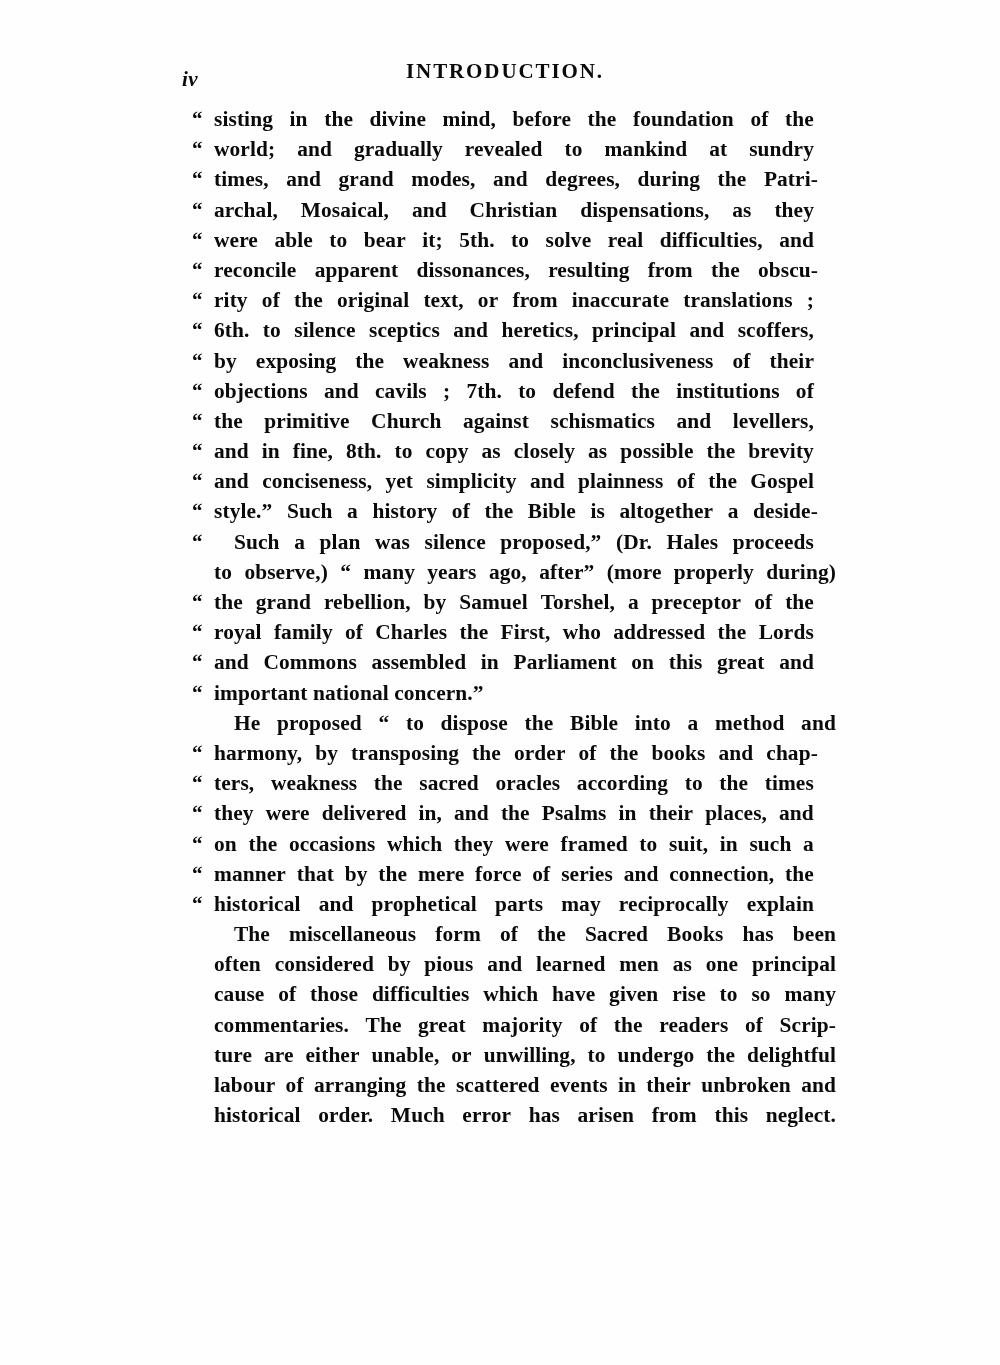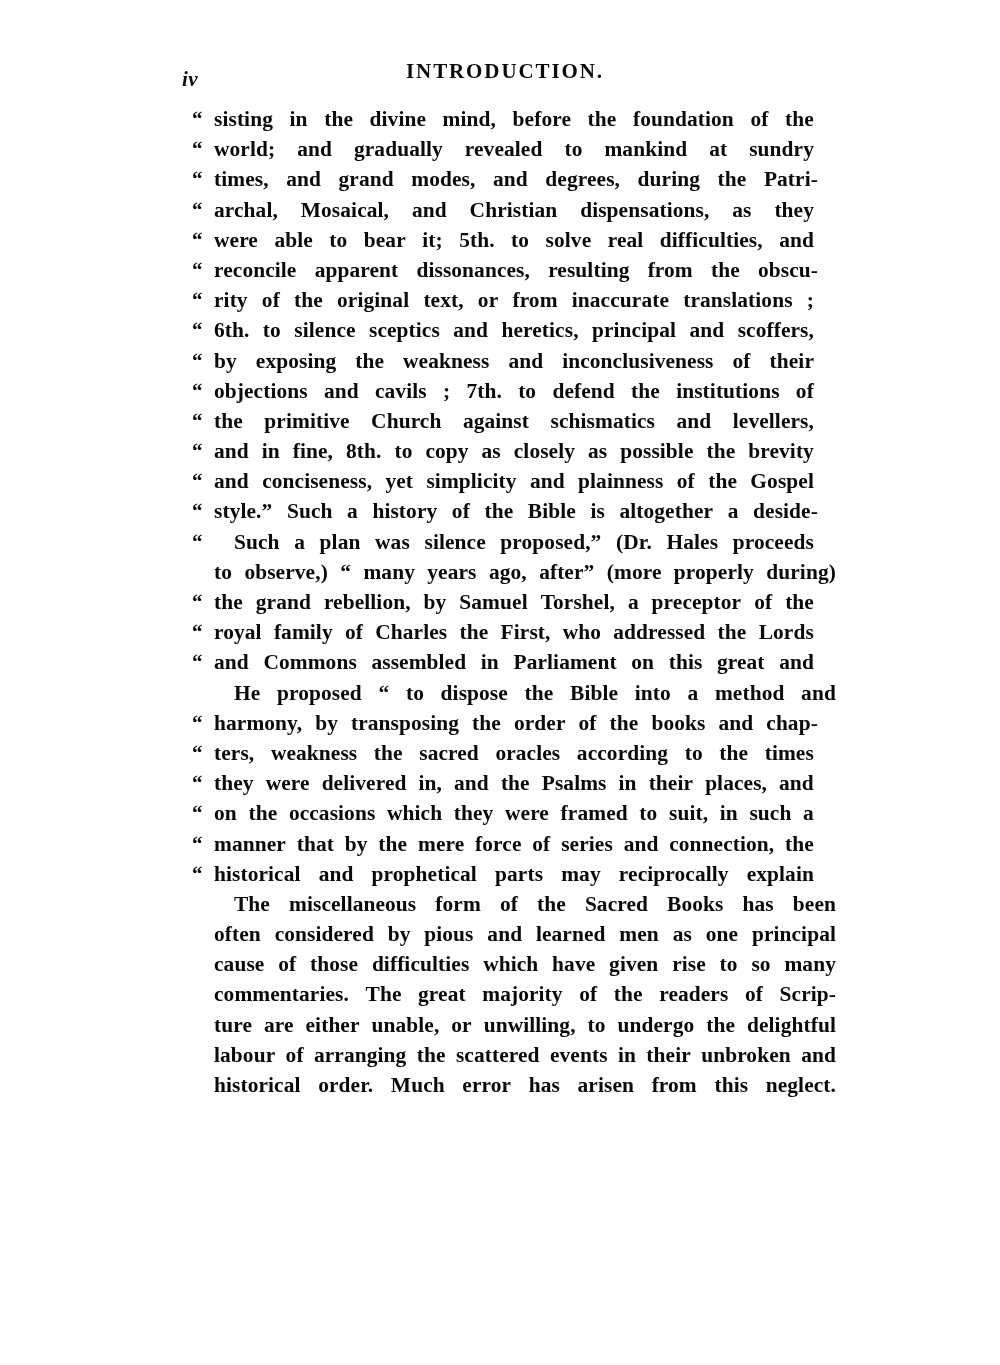--- a/index.html
+++ b/index.html
@@ -341,20 +341,21 @@
           <span>and</span>
           <span>Commons</span>
           <span>assembled</span>
           <span>in</span>
           <span>Parliament</span>
           <span>on</span>
           <span>this</span>
           <span>great</span>
           <span>and</span>
         </span></div>
+      <div class="line"><span class="qmark">“</span><span class="run">important national concern.”</span></div>
       <div class="line justify indent noq"><span class="qmark empty">“</span><span class="run">
           <span>He</span>
           <span>proposed</span>
           <span>“</span>
           <span>to</span>
           <span>dispose</span>
           <span>the</span>
           <span>Bible</span>
           <span>into</span>
           <span>a</span>

